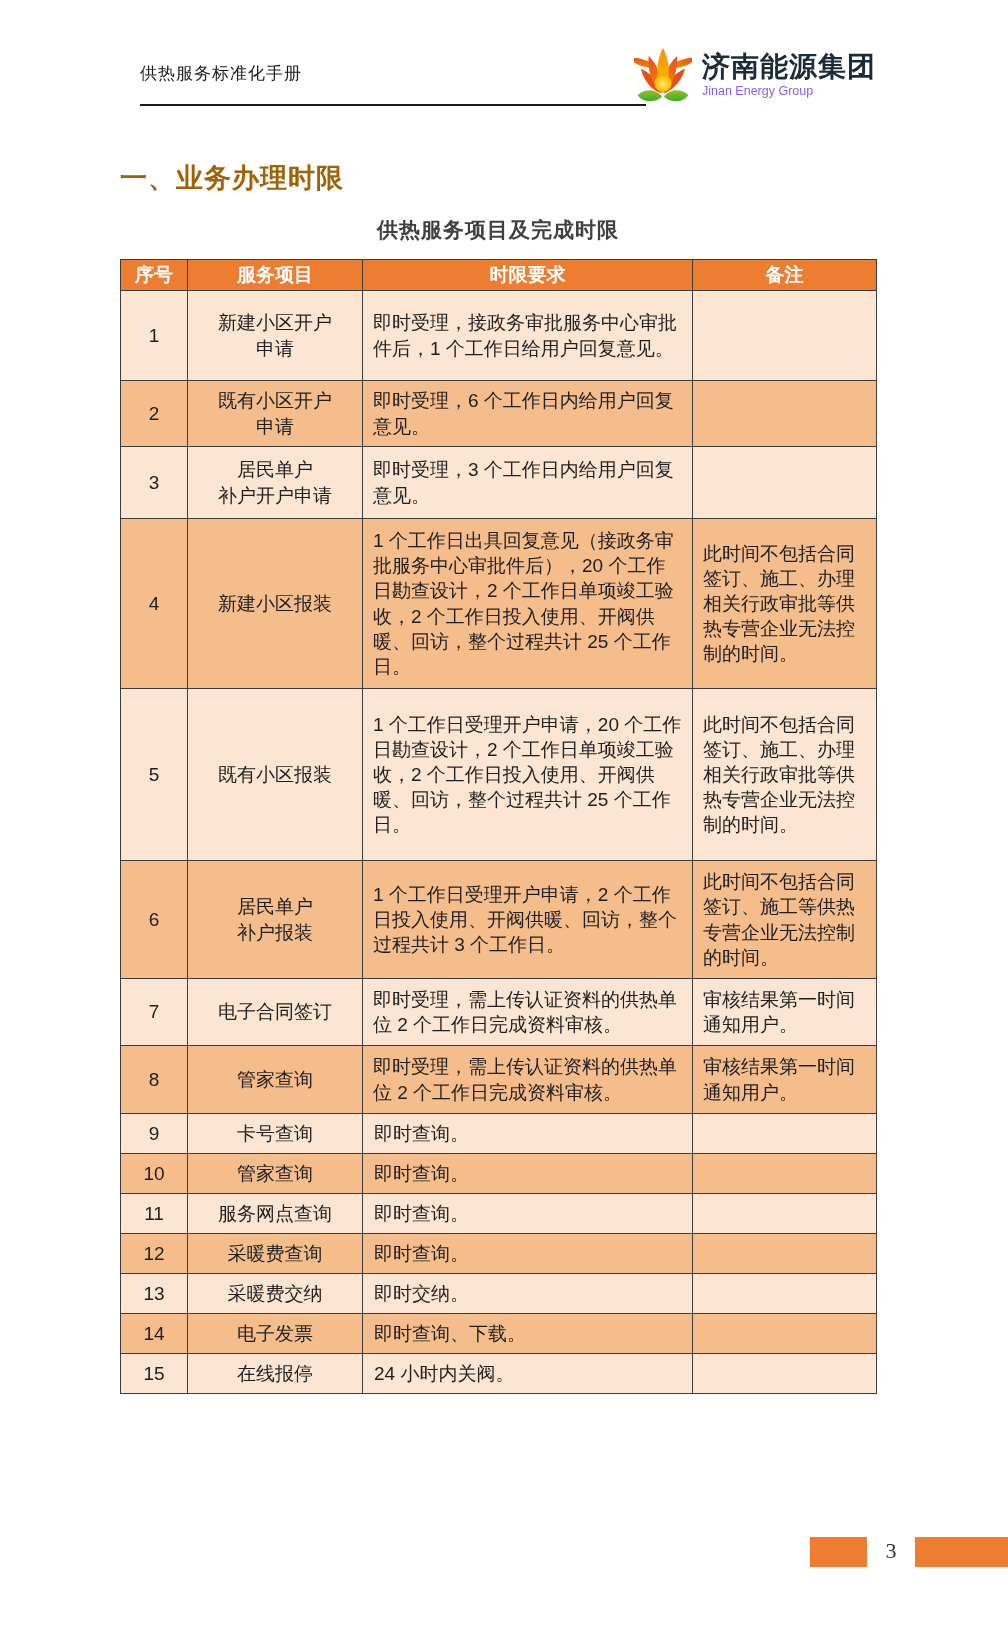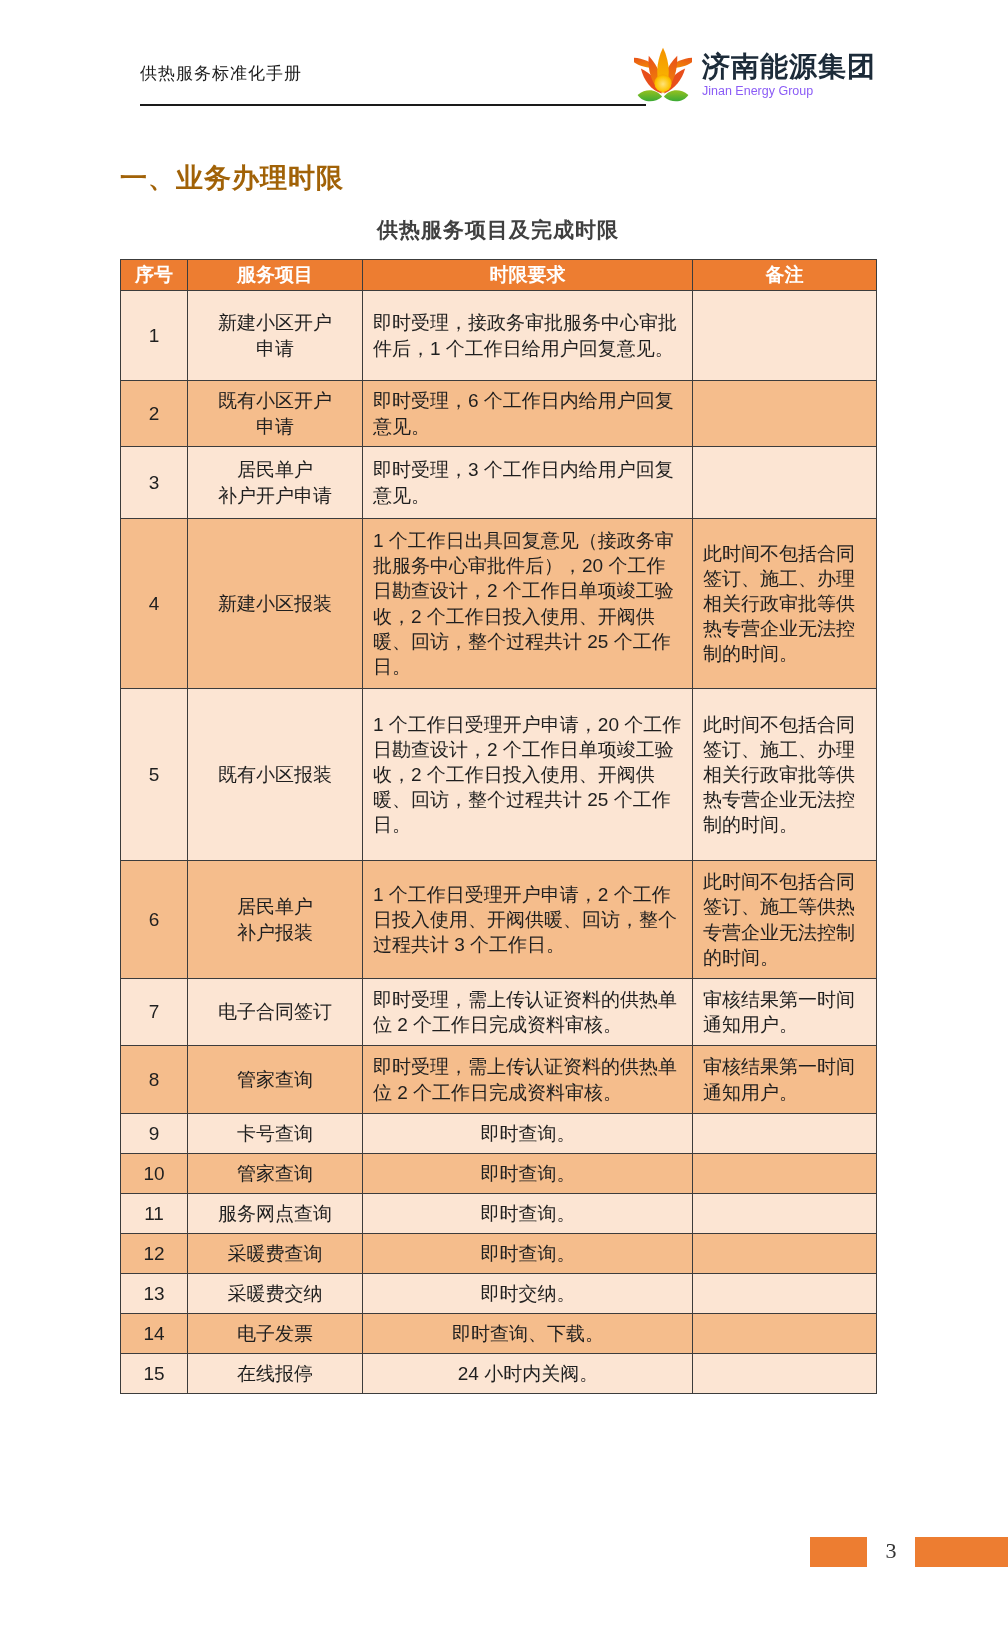--- a/index.html
+++ b/index.html
@@ -56,21 +56,21 @@
     word-break:break-all;
   }
   table.svc thead th{
     background:#ED7D31;color:#ffffff;font-weight:bold;
     text-align:center;height:30px;padding:0 6px;margin-top:20px;
   }
   tbody tr:nth-child(odd) td{background:#FCE5D3;}
   tbody tr:nth-child(even) td{background:#F5BD8C;}
   td.cell-no,td.cell-item{text-align:center;white-space:pre-line;}
   td.cell-limit{text-align:left;white-space:pre-line;}
-  td.cell-limit.center{text-align:center;padding-left:11px;}
+  td.cell-limit.center{text-align:left;padding-left:11px;}
   td.cell-note{text-align:left;}
   
   tbody tr:nth-child(1){height:90px;}
   tbody tr:nth-child(2){height:66px;}
   tbody tr:nth-child(3){height:72px;}
   tbody tr:nth-child(4){height:170px;}
   tbody tr:nth-child(5){height:172px;}
   tbody tr:nth-child(6){height:118px;}
   tbody tr:nth-child(7){height:67px;}
   tbody tr:nth-child(8){height:68px;}

